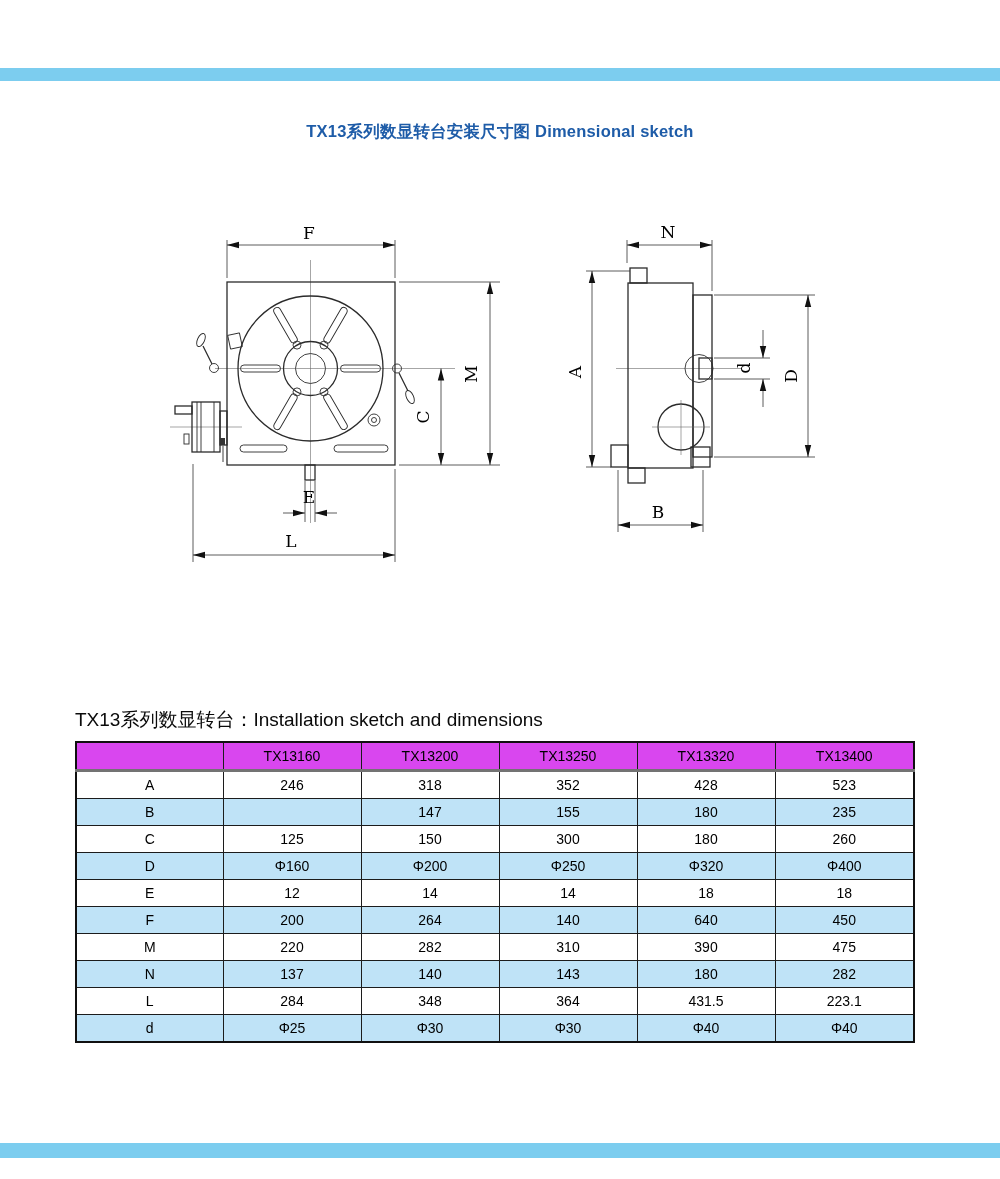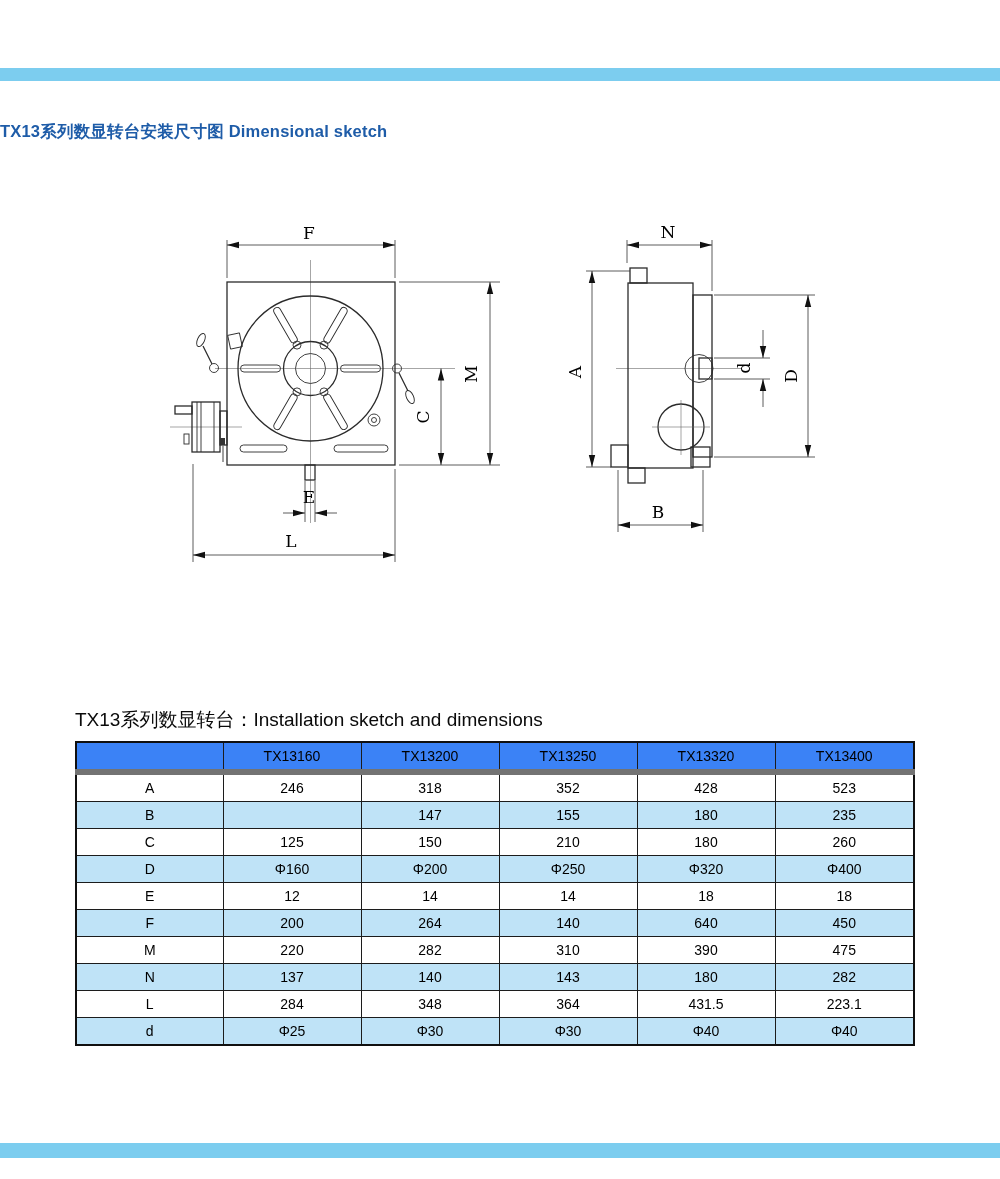--- a/index.html
+++ b/index.html
@@ -1,40 +1,40 @@
 <!DOCTYPE html>
 <html><head>
 <meta charset="utf-8">
 <style>
   html,body{margin:0;padding:0;background:#e8e8e8;}
   .page{position:relative;width:1000px;height:1179px;background:#ffffff;overflow:hidden;
         font-family:"Liberation Sans",sans-serif;margin:0 auto;}
   .bar{position:absolute;left:0;width:1000px;background:#7ccdef;}
   .bar.top{top:68px;height:13px;}
   .bar.bottom{top:1143px;height:15px;}
-  .title{position:absolute;top:121px;left:0;width:1000px;
+  .title{position:absolute;top:121px;left:0;width:1000px;text-align:center;
          font-size:16.5px;font-weight:700;color:#1e5ca8;letter-spacing:0.2px;}
   .caption{position:absolute;top:707px;left:75px;font-size:19px;color:#0a0a0a;font-weight:500;}
   svg.drawings{position:absolute;top:215px;left:120px;}
 
   
   .ol{fill:none;stroke:#2b2b2b;stroke-width:1.3;}
   .thin{fill:none;stroke:#2b2b2b;stroke-width:0.9;}
   .cl{stroke:#6a6a6a;stroke-width:0.6;fill:none;}
   .dim{stroke:#333;stroke-width:0.8;fill:none;}
   .dlabel{font-family:"DejaVu Serif",serif;font-size:17px;fill:#000;text-anchor:middle;}
   .darkfill{fill:#333;stroke:none;}
 
   
   .dim-table{position:absolute;top:741px;left:75px;border-collapse:collapse;table-layout:fixed;
              width:838px;font-size:14px;color:#000;}
   .dim-table th,.dim-table td{border:1px solid #1c1c1c;height:26px;text-align:center;
              vertical-align:middle;padding:0;font-weight:400;overflow:hidden;}
   .dim-table{border:2px solid #101010;}
-  .dim-table thead th{background:#3b82f6;border-bottom:6px solid #737373;}
+  .dim-table thead th{background:#d946ef;border-bottom:3px solid #737373;}
   .dim-table tbody tr:nth-child(even) td{background:#bfe3f7;}
   .dim-table tbody tr:nth-child(odd) td{background:#ffffff;}
 </style>
 </head>
 <body>
 
 <div class="page">
 
   <div class="bar top"></div>
 
@@ -246,21 +246,21 @@
           <td></td>
           <td>147</td>
           <td>155</td>
           <td>180</td>
           <td>235</td>
         </tr>
         <tr>
           <td>C</td>
           <td>125</td>
           <td>150</td>
-          <td>210</td>
+          <td>300</td>
           <td>180</td>
           <td>260</td>
         </tr>
         <tr>
           <td>D</td>
           <td>Φ160</td>
           <td>Φ200</td>
           <td>Φ250</td>
           <td>Φ320</td>
           <td>Φ400</td>

